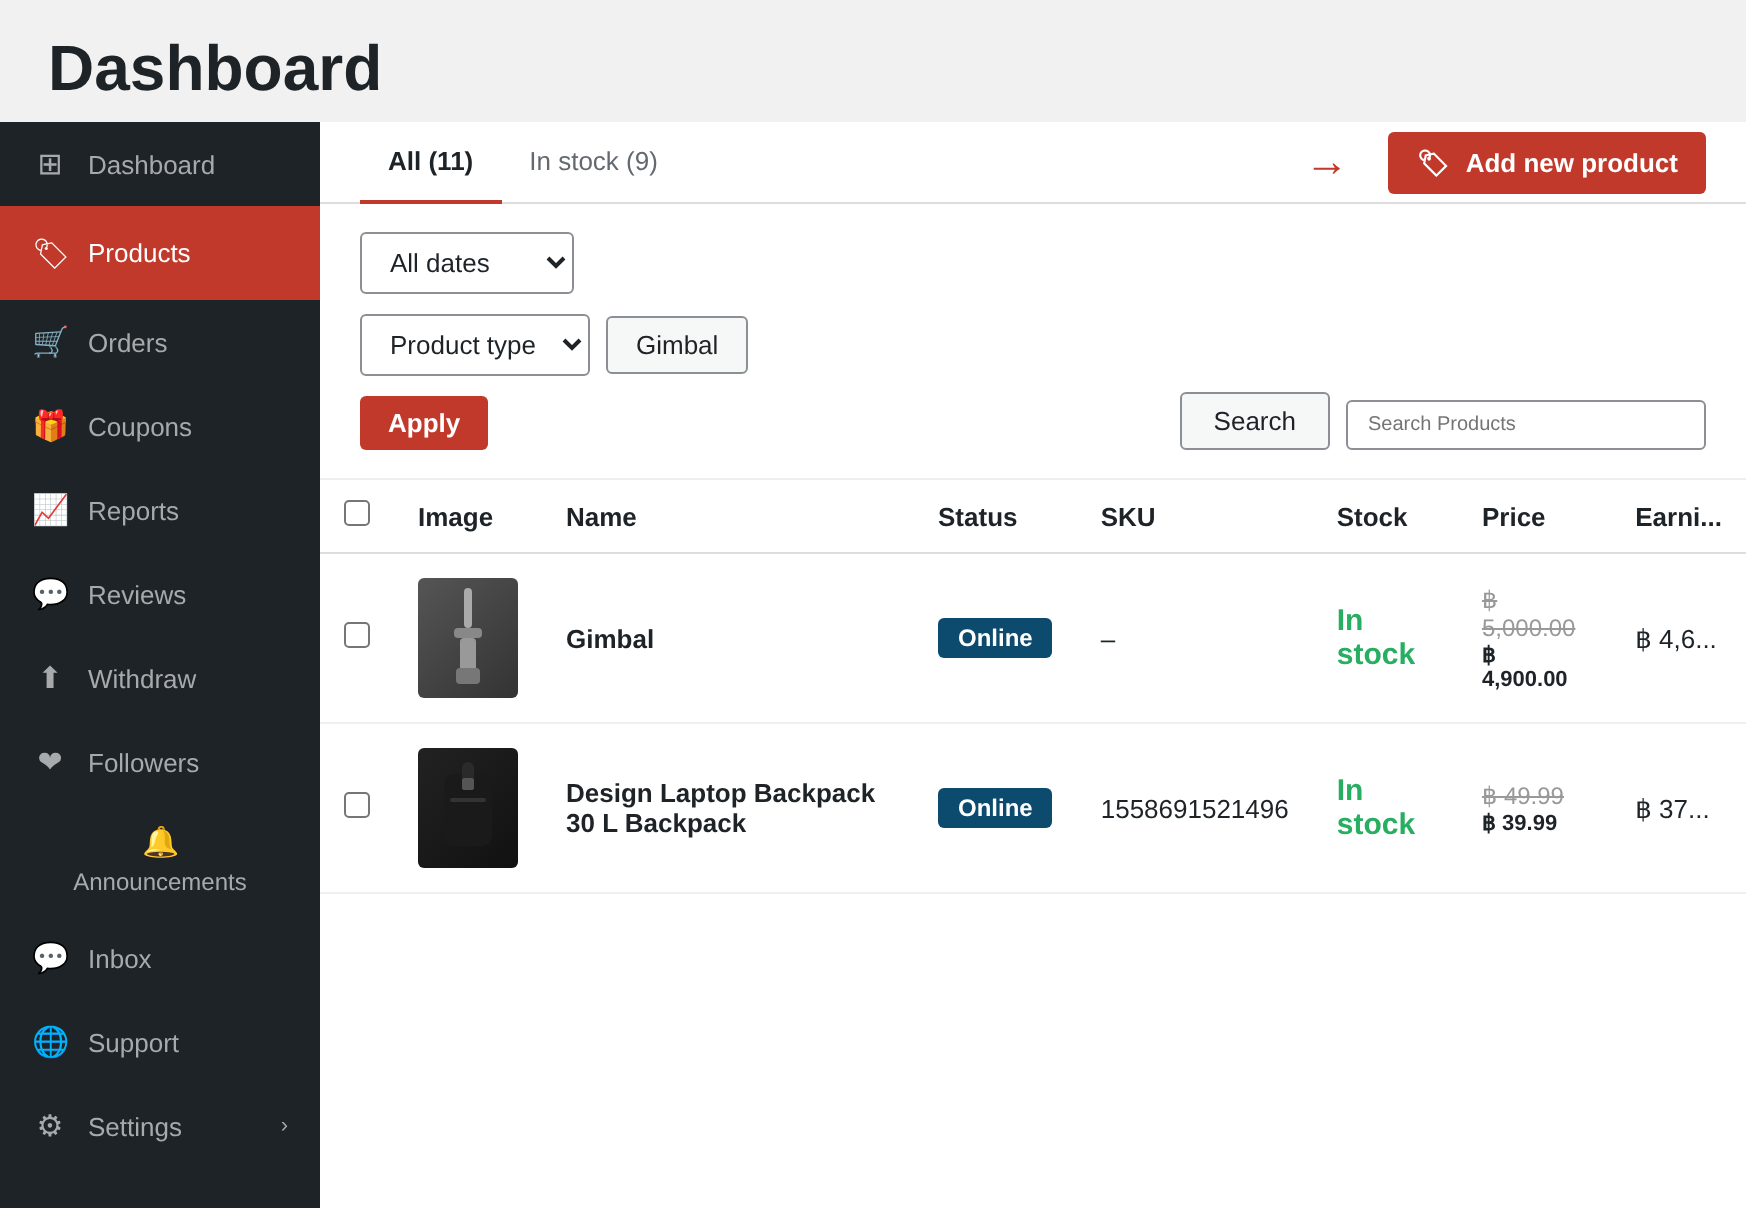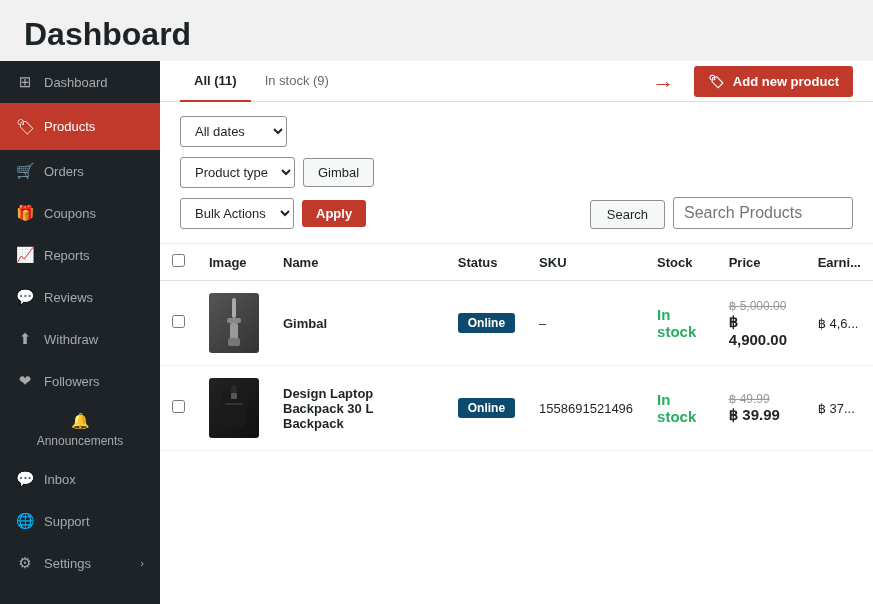--- a/index.html
+++ b/index.html
@@ -139,21 +139,21 @@
       font-size: 13px;
       background: #f6f7f7;
       color: #1d2327;
       cursor: pointer;
     }
 
     .search-input {
       padding: 6px 10px;
       border: 1px solid #8c8f94;
       border-radius: 3px;
-      font-size: 16px;
+      font-size: 10px;
       color: #1d2327;
       width: 180px;
     }
 
     .apply-btn {
       padding: 6px 14px;
       background: #c0392b;
       color: #ffffff;
       border: none;
       border-radius: 3px;
@@ -220,21 +220,21 @@
     .in-stock { color: #27ae60; font-weight: 600; font-size: 15px; }
 
     .price-original {
       color: #999;
       text-decoration: line-through;
       font-size: 12px;
     }
 
     .price-sale {
       color: #1d2327;
-      font-size: 15px;
+      font-size: 11px;
       font-weight: 600;
     }
 
     .product-name { font-weight: 700; font-size: 13px; }
     .arrow-right {
       display: inline-block;
       color: #c0392b;
       font-size: 22px;
       margin-right: 8px;
     }
@@ -355,23 +355,20 @@
               <option>This month</option>
             </select>
           </div>
           <div class="filter-row">
             <select class="filter-select">
               <option>Product type</option>
             </select>
             <button class="filter-btn">Gimbal</button>
           </div>
           <div class="filter-row">
-            <select class="filter-select">
-              <option>Bulk Actions</option>
-            </select>
             <button class="apply-btn">Apply</button>
           </div>
         </div>
         <div class="filters-right">
           <button class="search-btn">Search</button>
           <input class="search-input" type="text" placeholder="Search Products" style="">
         </div>
       </div>
     </div>
 

